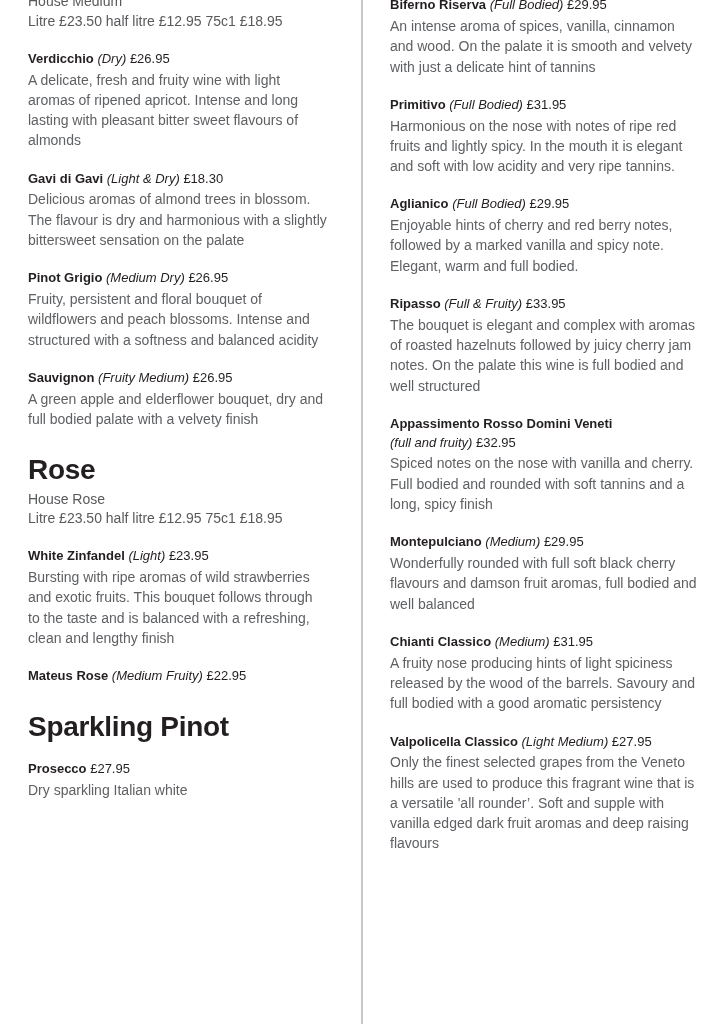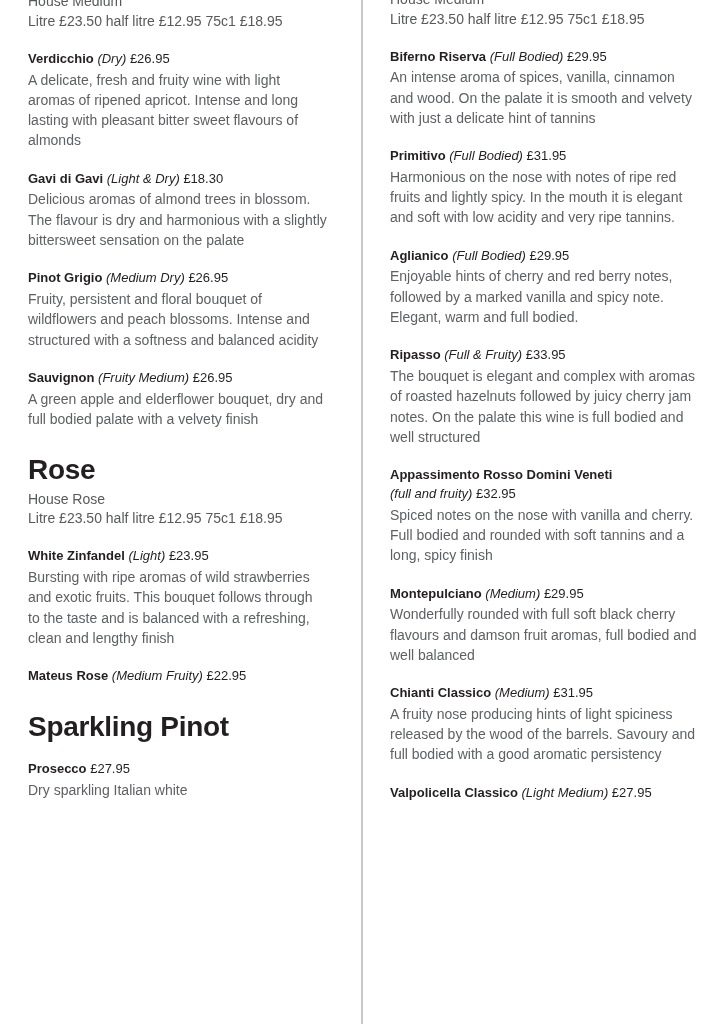--- a/index.html
+++ b/index.html
@@ -193,19 +193,20 @@
             <div class="wine">
               <div class="wine-head"><span class="wine-name">Montepulciano</span> <span class="wine-style">(Medium)</span> <span class="wine-price">£29.95</span></div>
               <div class="wine-desc">Wonderfully rounded with full soft black cherry flavours and damson fruit aromas, full bodied and well balanced</div>
             </div>
             <div class="wine">
               <div class="wine-head"><span class="wine-name">Chianti Classico</span> <span class="wine-style">(Medium)</span> <span class="wine-price">£31.95</span></div>
               <div class="wine-desc">A fruity nose producing hints of light spiciness released by the wood of the barrels. Savoury and full bodied with a good aromatic persistency</div>
             </div>
             <div class="wine">
               <div class="wine-head"><span class="wine-name">Valpolicella Classico</span> <span class="wine-style">(Light Medium)</span> <span class="wine-price">£27.95</span></div>
+              <div class="wine-desc">Only the finest selected grapes from the Veneto hills are used to produce this fragrant wine that is a versatile 'all rounder’. Soft and supple with vanilla edged dark fruit aromas and deep raising flavours</div>
             </div>
           </div>
         </div>
       </div>
   </div>
 
 </div>
 
 </body></html>

